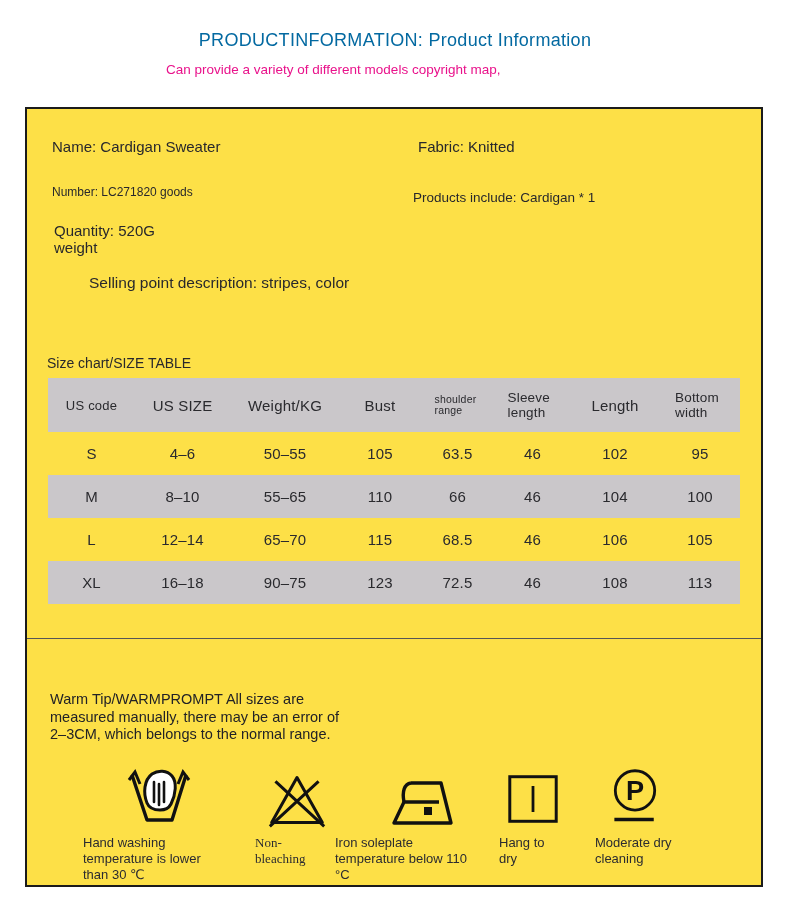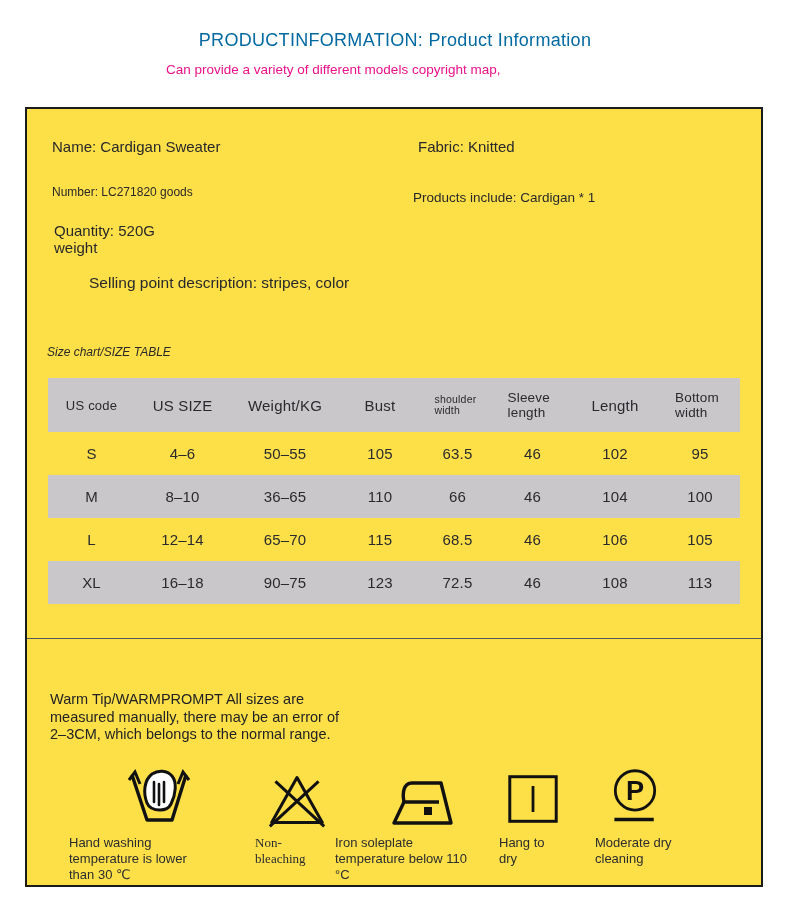--- a/index.html
+++ b/index.html
@@ -30,21 +30,21 @@
   .section1 { position: relative; width: 100%; height: 529px; }
   .section2 { position: relative; width: 100%; height: 307px; border-top: 1.5px solid #565656; padding-left: 32px; }
 
   .fld { position: absolute; white-space: nowrap; color: #28282c; }
   .fld-name     { left: 25px;  top: 29px;  font-size: 15px; }
   .fld-fabric   { left: 391px; top: 29px;  font-size: 15px; }
   .fld-number   { left: 25px;  top: 76px;  font-size: 12px; text-align: right; }
   .fld-products { left: 386px; top: 81px;  font-size: 13.5px; }
   .fld-quantity { left: 27px;  top: 113px; font-size: 15px; line-height: 17px; }
   .fld-selling  { left: 25px;  top: 165px; font-size: 15.5px; margin-left: 37px; }
-  .size-title   { position: absolute; left: 20px; top: 236px; font-size: 12px; color: #28282c; font-style: italic; }
+  .size-title   { position: absolute; left: 20px; top: 246px; font-size: 14px; color: #28282c; }
 
   table.size-table {
     position: absolute; left: 21px; top: 269px; width: 692px;
     border-collapse: collapse; table-layout: fixed;
   }
   .size-table th, .size-table td {
     text-align: center; vertical-align: middle;
     font-weight: normal; color: #2a2a2e; letter-spacing: .2px;
     padding: 12px;
   }
@@ -67,21 +67,21 @@
 
   .care-icon { position: absolute; }
   .care-icon svg { display: block; }
   .ci-1 { left: 100px; top: 124px; }
   .ci-2 { left: 240px; top: 132px; }
   .ci-3 { left: 362px; top: 138px; }
   .ci-4 { left: 478px; top: 134px; }
   .ci-5 { left: 578px; top: 126px; }
 
   .care-label { position: absolute; top: 196px; font-size: 13px; line-height: 16px; color: #2b2b30; }
-  .cl-1 { left: 42px;  width: 165px; }
+  .cl-1 { left: 56px;  width: 165px; }
   .cl-2 { left: 228px; width: 90px; font-family: Liberation Serif, serif; }
   .cl-3 { left: 308px; width: 170px; }
   .cl-4 { left: 472px; width: 80px; }
   .cl-5 { left: 568px; width: 125px; }
 </style>
 </head>
 <body>
 
 <div class="page">
 
@@ -116,41 +116,41 @@
             <col style="width:75px">
             <col style="width:90px">
             <col style="width:80px">
         </colgroup>
         <thead>
           <tr>
             <th class="h-sm">US code</th>
             <th class="h-md">US SIZE</th>
             <th class="h-md">Weight/KG</th>
             <th class="h-md">Bust</th>
-            <th class="h-xs"><span class="wrapblock">shoulder width</span></th>
+            <th class="h-xs"><span class="wrapblock">shoulder range</span></th>
             <th class="h-2ln"><span class="wrapblock">Sleeve length</span></th>
             <th class="h-md">Length</th>
             <th class="h-2ln"><span class="wrapblock">Bottom width</span></th>
           </tr>
         </thead>
         <tbody>
           <tr>
             <td>S</td>
             <td>4–6</td>
             <td>50–55</td>
             <td>105</td>
             <td>63.5</td>
             <td>46</td>
             <td>102</td>
             <td>95</td>
           </tr>
           <tr class="shaded">
             <td>M</td>
             <td>8–10</td>
-            <td>36–65</td>
+            <td>55–65</td>
             <td>110</td>
             <td>66</td>
             <td>46</td>
             <td>104</td>
             <td>100</td>
           </tr>
           <tr>
             <td>L</td>
             <td>12–14</td>
             <td>65–70</td>

